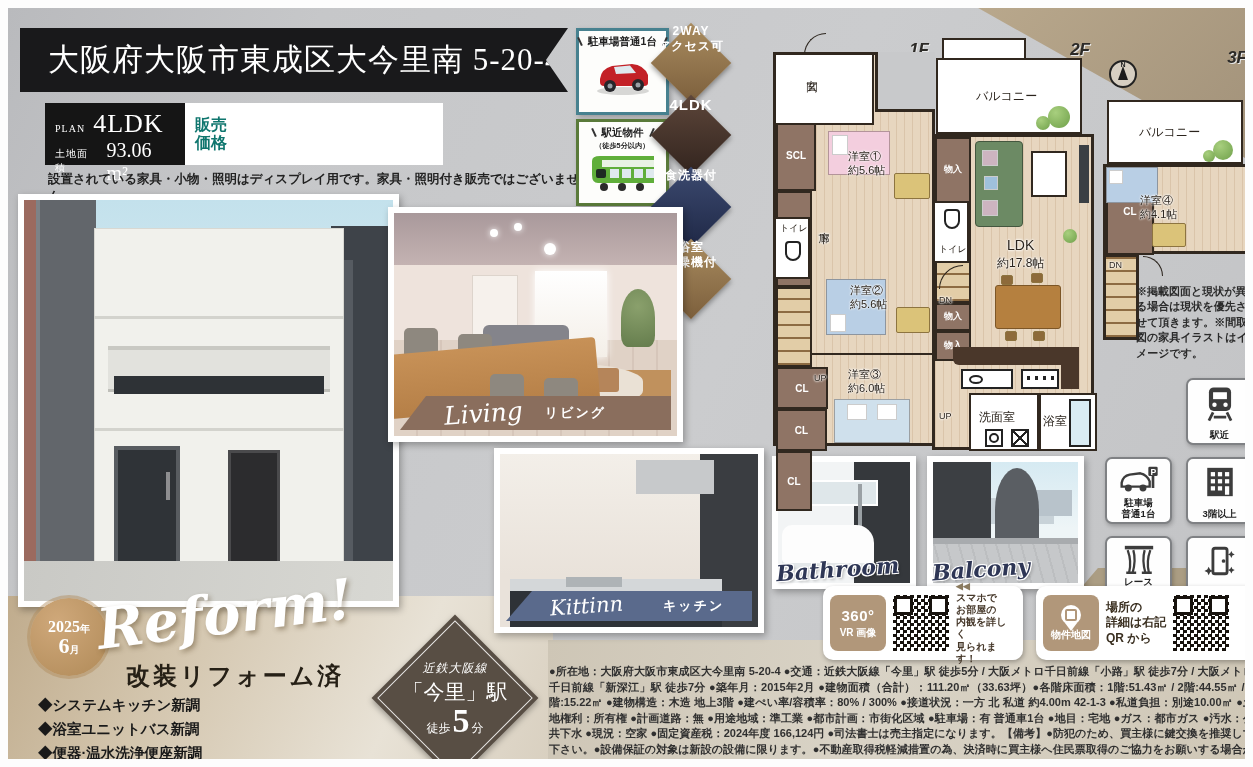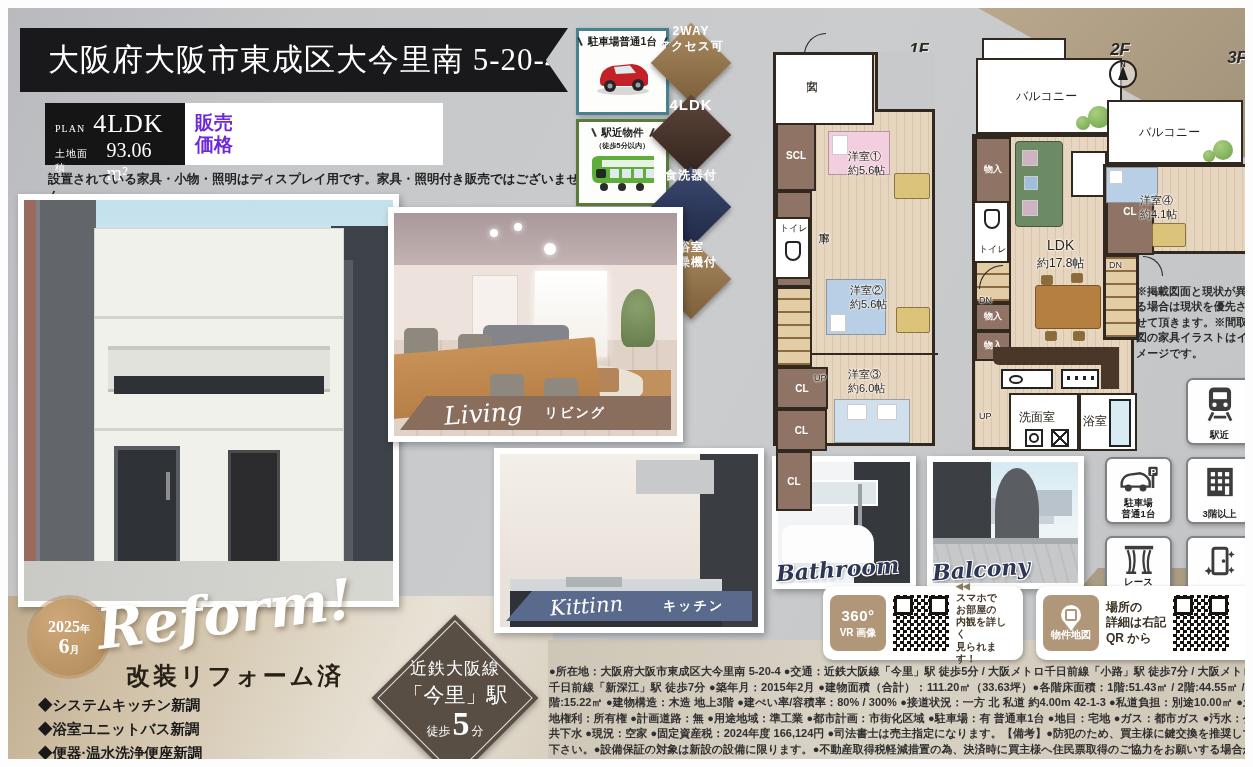--- a/index.html
+++ b/index.html
@@ -28,21 +28,21 @@
   
   .planbox { position:absolute; left:37px; top:95px; width:140px; height:62px; background:#151515;
     color:#fff; font-family:"Liberation Serif",serif; padding:6px 8px 4px 10px;
     display:flex; flex-direction:column; justify-content:space-between; }
   .planbox .row { display:flex; align-items:baseline; gap:8px; }
   .planbox .k { font-size:10px; letter-spacing:1px; }
   .planbox .v1 { font-size:26px; letter-spacing:1px; }
   .planbox .v2 { font-size:20px; }
   .pricebox { position:absolute; left:177px; top:95px; width:258px; height:62px; background:#fff;
     display:flex; align-items:center; padding-left:10px; }
-  .pricebox .plabel { font-size:19px; font-weight:bold; color:#6d28d9; line-height:1.15; }
+  .pricebox .plabel { font-size:16px; font-weight:bold; color:#0f766e; line-height:1.15; }
   .pricebox .pwrap { position:relative; display:flex; align-items:baseline; margin-left:6px; }
   .pricebox .pval { font-family:"Liberation Serif",serif; font-style:italic; font-weight:bold;
     font-size:60px; line-height:.9; letter-spacing:-3px; color:#111; }
   .pricebox .punit { font-family:"Liberation Serif",serif; font-weight:bold; font-size:33px; color:#111; margin-left:2px; }
   .pricebox .ptax { position:absolute; right:-4px; top:-12px; font-size:13px; font-weight:bold; color:#111; }
   .disclaimer { position:absolute; left:40px; top:163px; width:540px; font-family:"Liberation Serif",serif;
     font-size:12.5px; font-weight:bold; color:#222; }
 
   
   .photo { position:absolute; background:#fff; box-shadow:2px 3px 7px rgba(0,0,0,.3); }
@@ -188,21 +188,21 @@
   .reform-items .col { display:flex; flex-direction:column; gap:5px; }
   .reform-items .it { font-size:14.5px; font-weight:bold; color:#191919; white-space:nowrap; }
 
   
   .sta-dia { position:absolute; left:388px; top:631px; width:118px; height:118px; }
   .sta-dia .bg { position:absolute; inset:0; transform:rotate(45deg); background:#584e44;
     box-shadow:2px 2px 6px rgba(0,0,0,.35); }
   .sta-dia .bg::after { content:""; position:absolute; inset:4px; border:1px solid rgba(255,255,255,.85); }
   .sta-dia .txt { position:absolute; inset:0; display:flex; flex-direction:column; align-items:center;
     justify-content:center; color:#fff; font-family:"Liberation Serif",serif; }
-  .sta-dia .l1 { font-size:17px; letter-spacing:1px; }
+  .sta-dia .l1 { font-size:12px; letter-spacing:1px;font-style:italic; }
   .sta-dia .l2 { font-size:21px; margin:1px 0; }
   .sta-dia .l3 { font-size:12px; display:flex; align-items:baseline; }
   .sta-dia .l3 b { font-size:34px; font-weight:bold; margin:0 2px; line-height:.8; }
 
   
   .pill { position:absolute; background:#fff; border-radius:10px; box-shadow:1px 2px 5px rgba(0,0,0,.3);
     display:flex; align-items:center; padding:7px; gap:7px; }
   .pill-vr { left:815px; top:578px; width:200px; height:74px; }
   .pill-map { left:1028px; top:578px; width:220px; height:74px; }
   .tansq { width:56px; height:56px; background:#b1977a; border-radius:8px; color:#fff; flex:none;
@@ -455,21 +455,21 @@
       <div style="position:absolute;left:34px;top:298px;width:128px;height:2px;background:#31281f"></div>
       <span class="rl" style="left:72px;top:312px">洋室③</span>
       <span class="rl" style="left:72px;top:326px">約6.0帖</span>
       <div class="bed" style="left:58px;top:344px;width:76px;height:44px;background:#cfe0ec">
           <div class="pillow" style="left:12px;top:4px;width:20px;height:16px"></div>
           <div class="pillow" style="left:42px;top:4px;width:20px;height:16px"></div>
         </div>
     </div>
   </div>
 
-  <div class="fp" style="left:962px;top:28px;width:178px;height:418px">
+  <div class="fp" style="left:922px;top:28px;width:178px;height:418px">
     <span class="fp-label" style="right:18px;top:4px">2F</span>
     <div style="position:absolute;left:12px;top:2px;width:84px;height:22px;background:#fff;border:2px solid #31281f"></div>
     <div class="room whiteroom" style="left:6px;top:22px;width:146px;height:76px">
       <span class="rl" style="left:38px;top:28px;font-size:12px">バルコニー</span>
       <div class="tree" style="right:10px;bottom:4px;width:22px;height:22px"></div>
       <div class="tree" style="right:30px;bottom:2px;width:14px;height:14px"></div>
     </div>
     <div class="wallbox floorbg" style="left:2px;top:98px;width:162px;height:316px">
 
       <div class="closet" style="left:-2px;top:-2px;width:36px;height:66px;font-size:9px">

